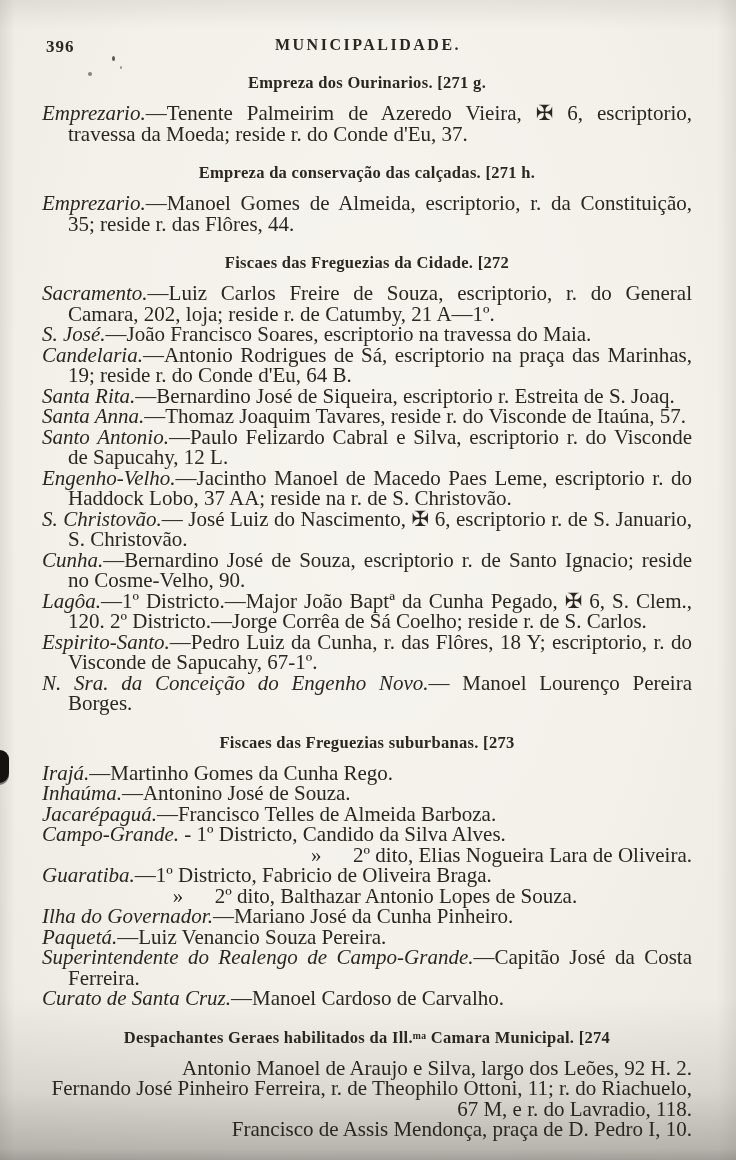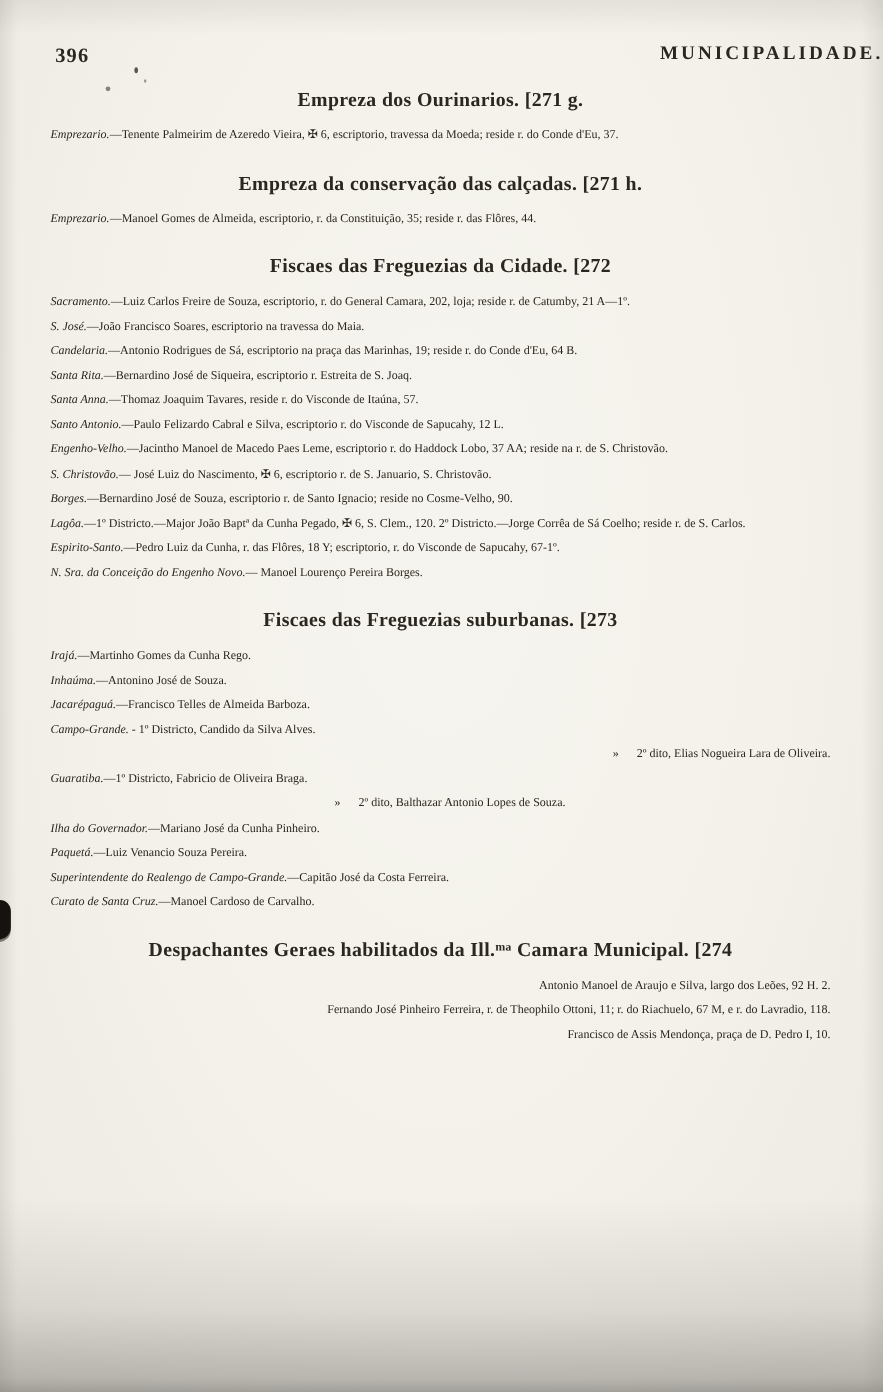--- a/index.html
+++ b/index.html
@@ -16,32 +16,32 @@
       linear-gradient(to right, rgba(110,108,100,0.14), rgba(0,0,0,0) 2%, rgba(0,0,0,0) 97.5%, rgba(110,108,100,0.12)),
       linear-gradient(to bottom, rgba(0,0,0,0) 86%, rgba(120,118,110,0.18) 94%, rgba(100,98,92,0.40) 99%, rgba(85,83,78,0.5) 100%),
       radial-gradient(ellipse at 50% 38%, #f6f4ee 0%, #f3f1ea 55%, #ebe9e1 100%);
   }
   .running-head{position:relative;height:24px;margin-top:36px;}
   .page-number{
     position:absolute;left:46px;top:1px;
     font-weight:bold;font-size:17px;letter-spacing:1px;text-align:center;
   }
   .head-title{
-    display:block;text-align:right;
+    display:block;text-align:center;
     font-weight:bold;font-size:16px;letter-spacing:2.5px;
   }
   .body{margin:2px 44px 0 42px;}
   .section-heading{
     text-align:center;font-weight:bold;
     font-size:16.5px;line-height:22px;
     margin:18px 0 9px;letter-spacing:.3px;
   }
   .section:first-child .section-heading{margin-top:12px;}
   .entry{
-    margin:0;font-size:10px;line-height:20.5px;
+    margin:0;font-size:21px;line-height:20.5px;
     text-align:justify;
     padding-left:26px;text-indent:-26px;
   }
   .section.plain .entry{padding-left:0;text-indent:0;text-align:right;}
   .entry.deep{margin-left:56px;padding-left:0;text-indent:0;text-align:right;}
   .entry.shallow{margin-left:16px;padding-left:0;text-indent:0;text-align:center;}
   .entry-label{font-style:italic;}
   .entry-label.guillemet{font-style:normal;}
   .speck{position:absolute;background:#5a564f;border-radius:50%;}
   .speck.s1{left:112px;top:56px;width:3px;height:5px;}
@@ -83,21 +83,21 @@
     <h2 class="section-heading">Fiscaes das Freguezias da Cidade. [272</h2>
     <div class="entries">
           <p class="entry"><span class="entry-label">Sacramento.</span><span class="entry-text">—Luiz Carlos Freire de Souza, escriptorio, r. do General Camara, 202, loja; reside r. de Catumby, 21 A—1º.</span></p>
           <p class="entry"><span class="entry-label">S. José.</span><span class="entry-text">—João Francisco Soares, escriptorio na travessa do Maia.</span></p>
           <p class="entry"><span class="entry-label">Candelaria.</span><span class="entry-text">—Antonio Rodrigues de Sá, escriptorio na praça das Marinhas, 19; reside r. do Conde d'Eu, 64 B.</span></p>
           <p class="entry"><span class="entry-label">Santa Rita.</span><span class="entry-text">—Bernardino José de Siqueira, escriptorio r. Estreita de S. Joaq.</span></p>
           <p class="entry"><span class="entry-label">Santa Anna.</span><span class="entry-text">—Thomaz Joaquim Tavares, reside r. do Visconde de Itaúna, 57.</span></p>
           <p class="entry"><span class="entry-label">Santo Antonio.</span><span class="entry-text">—Paulo Felizardo Cabral e Silva, escriptorio r. do Visconde de Sapucahy, 12 L.</span></p>
           <p class="entry"><span class="entry-label">Engenho-Velho.</span><span class="entry-text">—Jacintho Manoel de Macedo Paes Leme, escriptorio r. do Haddock Lobo, 37 AA; reside na r. de S. Christovão.</span></p>
           <p class="entry"><span class="entry-label">S. Christovão.</span><span class="entry-text">— José Luiz do Nascimento, ✠ 6, escriptorio r. de S. Januario, S. Christovão.</span></p>
-          <p class="entry"><span class="entry-label">Borges.</span><span class="entry-text">—Bernardino José de Souza, escriptorio r. de Santo Ignacio; reside no Cosme-Velho, 90.</span></p>
+          <p class="entry"><span class="entry-label">Cunha.</span><span class="entry-text">—Bernardino José de Souza, escriptorio r. de Santo Ignacio; reside no Cosme-Velho, 90.</span></p>
           <p class="entry"><span class="entry-label">Lagôa.</span><span class="entry-text">—1º Districto.—Major João Baptª da Cunha Pegado, ✠ 6, S. Clem., 120. 2º Districto.—Jorge Corrêa de Sá Coelho; reside r. de S. Carlos.</span></p>
           <p class="entry"><span class="entry-label">Espirito-Santo.</span><span class="entry-text">—Pedro Luiz da Cunha, r. das Flôres, 18 Y; escriptorio, r. do Visconde de Sapucahy, 67-1º.</span></p>
           <p class="entry"><span class="entry-label">N. Sra. da Conceição do Engenho Novo.</span><span class="entry-text">— Manoel Lourenço Pereira Borges.</span></p>
         </div>
   </section>
 
   <section class="section">
     <h2 class="section-heading">Fiscaes das Freguezias suburbanas. [273</h2>
     <div class="entries">
           <p class="entry"><span class="entry-label">Irajá.</span><span class="entry-text">—Martinho Gomes da Cunha Rego.</span></p>

